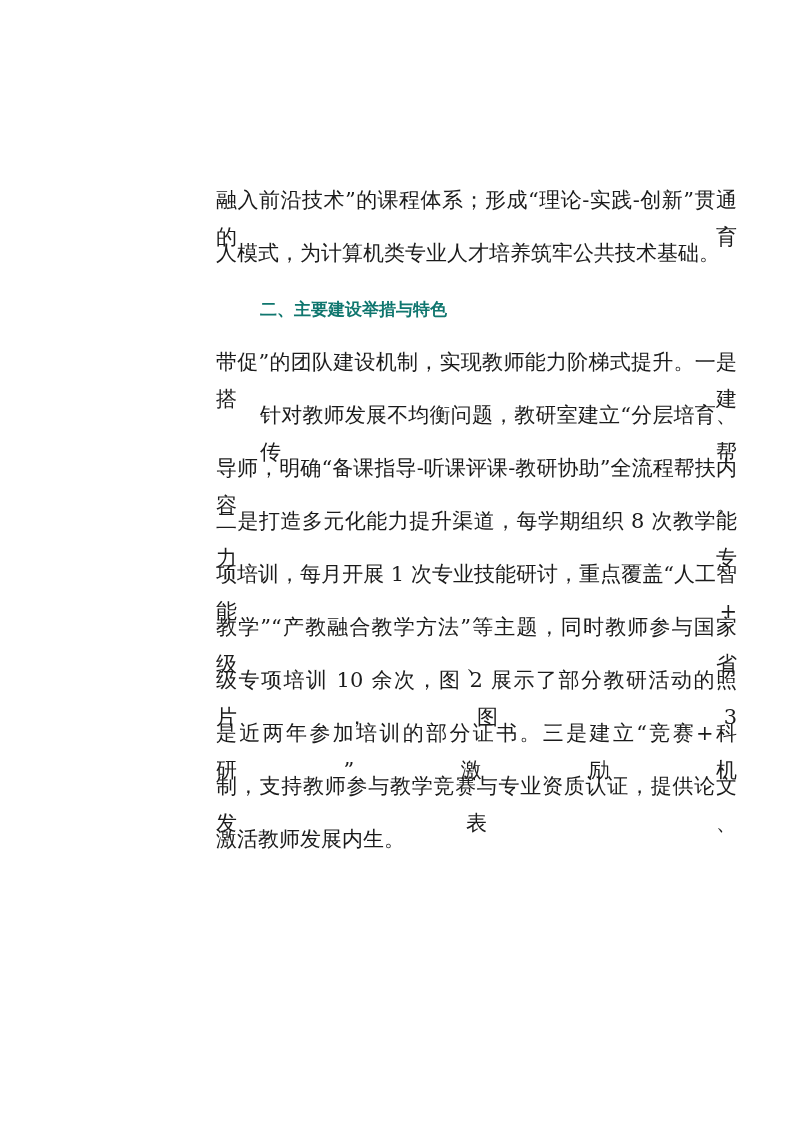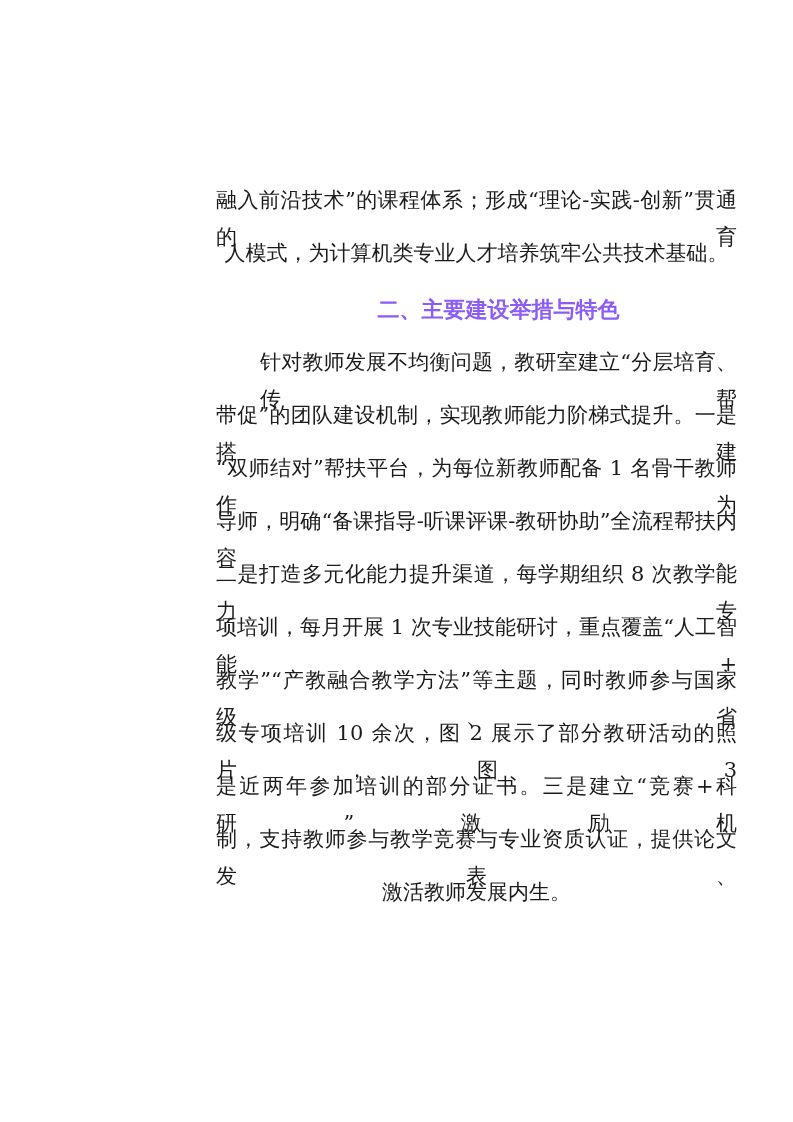--- a/index.html
+++ b/index.html
@@ -21,34 +21,34 @@
     top: 102px;
     width: 553px;
     font-size: 21px;
     line-height: 37px;
     color: #1b1b1b;
   }
   .block { width: 100%; }
   .line {
     height: 37px;
     overflow: visible;
-    text-align: center;
+    text-align: left;
   }
   
   .jl {
     text-align: justify;
     text-align-last: justify;
   }
   
   .ind { padding-left: 44px; }
   
   .hd {
     font-weight: bold;
-    font-size: 22px;
-    color: #8b5cf6;
+    font-size: 17px;
+    color: #0f766e;
   }
   
   .gap-a { margin-top: 19px; }
   .gap-b { margin-top: 12px; }
   .gap-c { margin-top: 7px; }
 </style>
 </head>
 <body>
 
 <div class="page" style="background: rgb(255, 255, 255);">
@@ -58,23 +58,22 @@
       <div class="line jl">融入前沿技术”的课程体系；形成“理论-实践-创新”贯通的育</div>
       <div class="line">人模式，为计算机类专业人才培养筑牢公共技术基础。</div>
     </div>
 
     <div class="block gap-a">
       <div class="line ind hd">二、主要建设举措与特色</div>
     </div>
 
 
     <div class="block gap-c">
+      <div class="line jl">带促”的团队建设机制，实现教师能力阶梯式提升。一是搭建</div>
       <div class="line ind jl">针对教师发展不均衡问题，教研室建立“分层培育、传帮</div>
-      <div class="line jl">带促”的团队建设机制，实现教师能力阶梯式提升。一是搭建</div>
-      <div class="line jl">“双师结对”帮扶平台，为每位新教师配备 1 名骨干教师作为</div>
       <div class="line jl">导师，明确“备课指导-听课评课-教研协助”全流程帮扶内容。</div>
       <div class="line jl">二是打造多元化能力提升渠道，每学期组织 8 次教学能力专</div>
       <div class="line jl">项培训，每月开展 1 次专业技能研讨，重点覆盖“人工智能+</div>
       <div class="line jl">教学”“产教融合教学方法”等主题，同时教师参与国家级、省</div>
       <div class="line jl">级专项培训 10 余次，图 2 展示了部分教研活动的照片，图 3</div>
       <div class="line jl">是近两年参加培训的部分证书。三是建立“竞赛+科研”激励机</div>
       <div class="line jl">制，支持教师参与教学竞赛与专业资质认证，提供论文发表、</div>
       <div class="line">激活教师发展内生。</div>
     </div>
 

